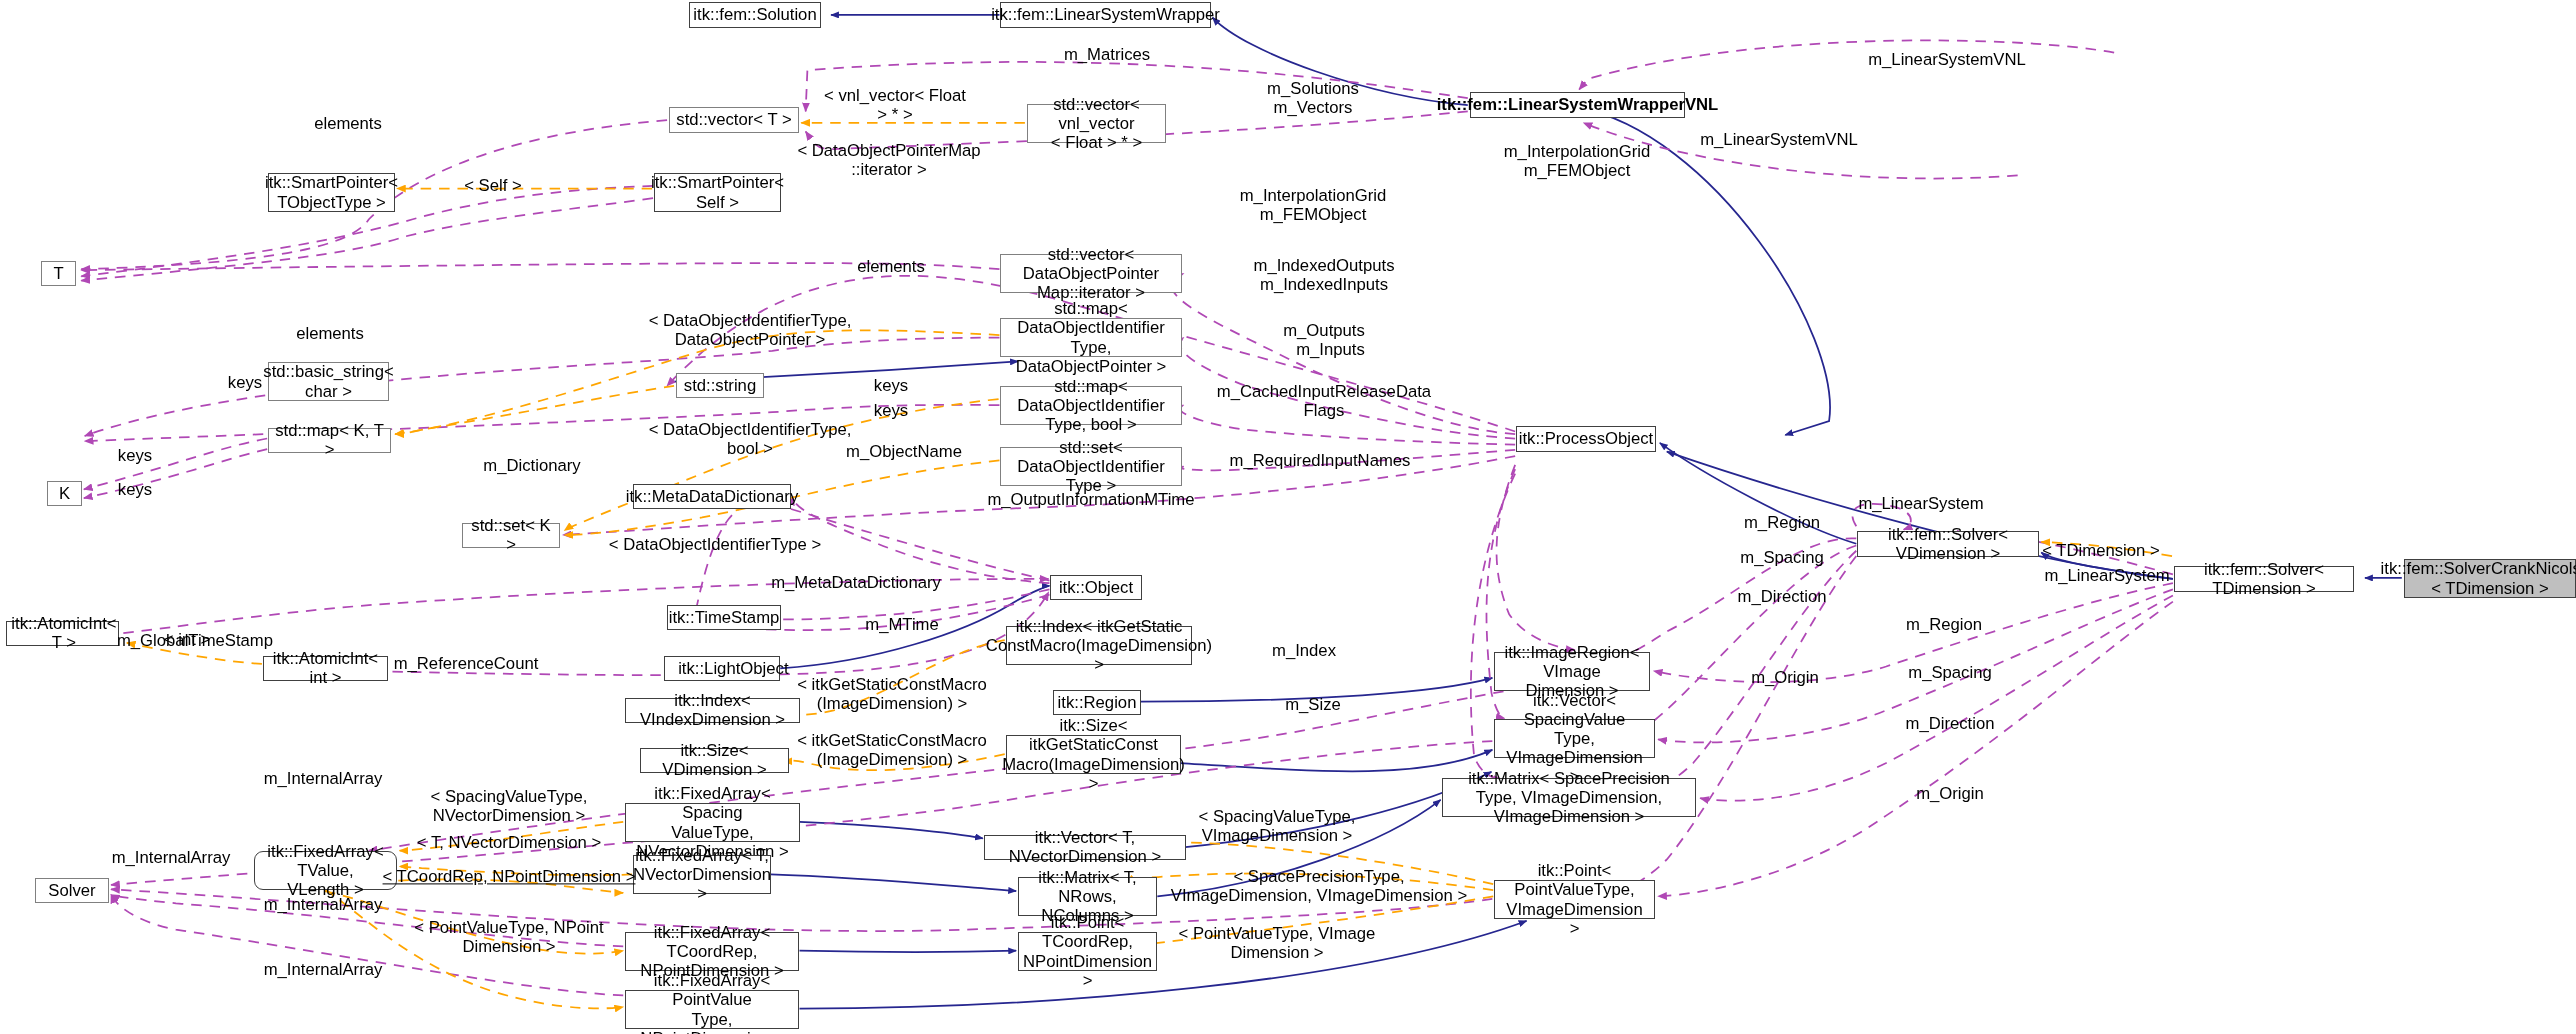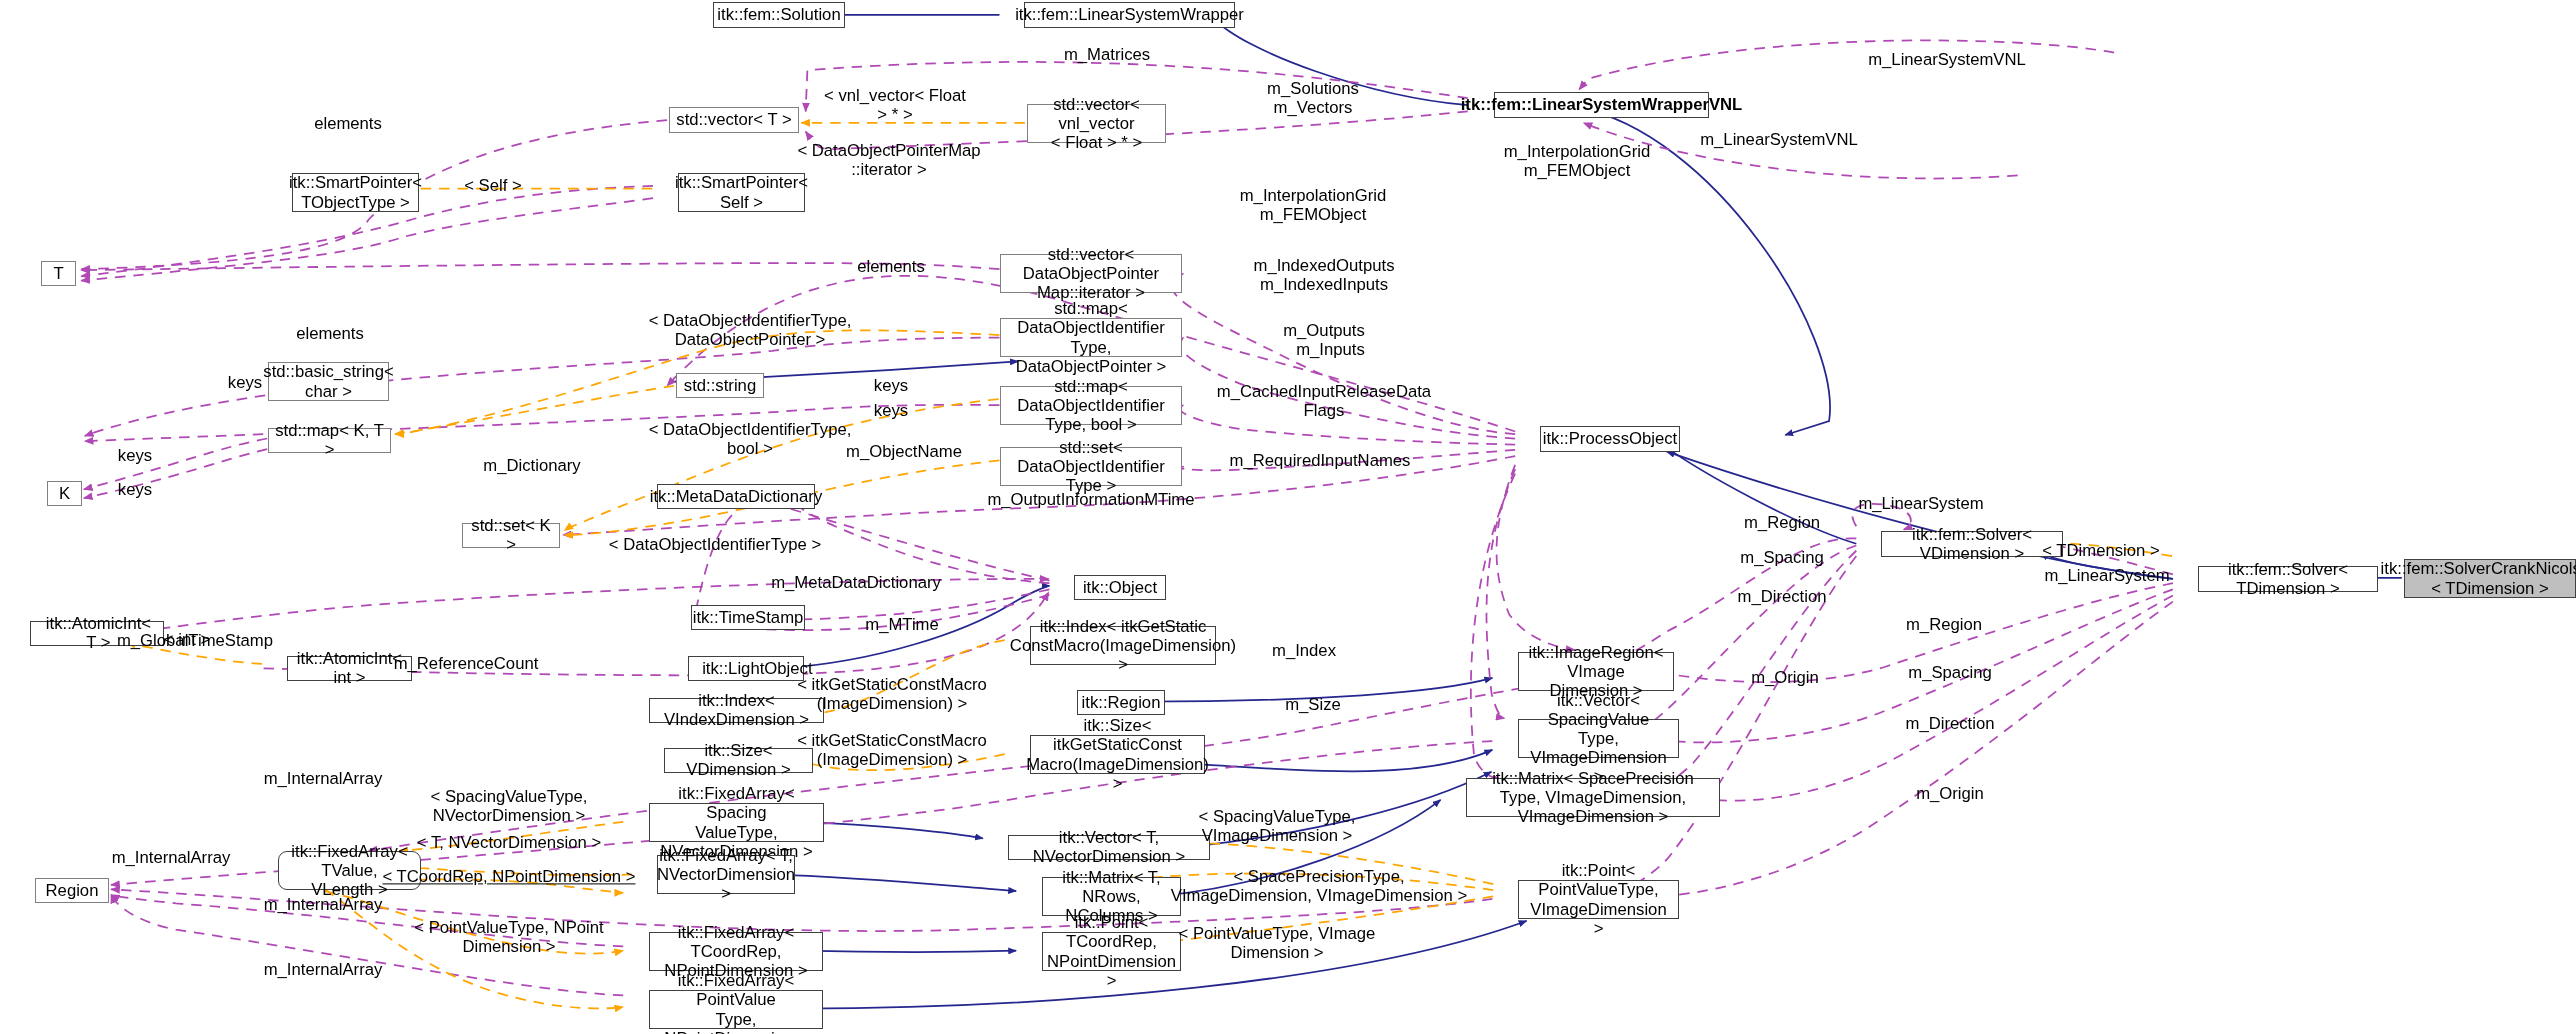--- a/index.html
+++ b/index.html
@@ -33,21 +33,20 @@
     border: 0.9px solid #808080;
     color: #000000;
     font-size: 16.7px;
     line-height: 1.15;
     padding: 1.8px 5.3px;
     white-space: pre-line;
     z-index: 5;
   }
   .node.solidbox {
     border: 1.8px solid #404040;
-    margin-left: 24px;
   }
   .node.highlight {
     background: #bfbfbf;
     border: 1.8px solid #404040;
   }
   .edge-label {
     position: absolute;
     font-size: 16.7px;
     line-height: 1.15;
     color: #000000;
@@ -191,21 +190,21 @@
     <div class="node solidbox" style="left: 633px; top: 484px; width: 158px; height: 24.6px;">itk::MetaDataDictionary</div>
     <div class="node" style="left: 462px; top: 523px; width: 98px; height: 24.6px;">std::set&lt; K &gt;</div>
     <div class="node solidbox" style="left: 1857px; top: 531px; width: 182px; height: 26px;">itk::fem::Solver&lt; VDimension &gt;</div>
     <div class="node solidbox" style="left: 1050px; top: 575px; width: 92px; height: 24.6px;">itk::Object</div>
     <div class="node solidbox" style="left: 2174px; top: 566px; width: 180px; height: 26px;">itk::fem::Solver&lt; TDimension &gt;</div>
     <div class="node highlight" style="left: 2404px; top: 559px; width: 172px; height: 39px;">itk::fem::SolverCrankNicolson
 &lt; TDimension &gt;</div>
     <div class="node solidbox" style="left: 667px; top: 605px; width: 114px; height: 24.6px;">itk::TimeStamp</div>
     <div class="node solidbox" style="left: 1006px; top: 626px; width: 186px; height: 39px;">itk::Index&lt; itkGetStatic
 ConstMacro(ImageDimension) &gt;</div>
-    <div class="node solidbox" style="left: 6.1px; top: 621px; width: 134px; height: 24.6px; padding-left: 8px;">itk::AtomicInt&lt; T &gt;</div>
+    <div class="node solidbox" style="left: 6.1px; top: 621px; width: 113px; height: 24.6px; padding-left: 8px;">itk::AtomicInt&lt; T &gt;</div>
     <div class="node solidbox" style="left: 1494px; top: 652px; width: 156px; height: 39px;">itk::ImageRegion&lt; VImage
 Dimension &gt;</div>
     <div class="node solidbox" style="left: 664px; top: 656px; width: 116px; height: 24.6px; padding-left: 28px;">itk::LightObject</div>
     <div class="node solidbox" style="left: 263px; top: 656px; width: 125px; height: 24.6px;">itk::AtomicInt&lt; int &gt;</div>
     <div class="node solidbox" style="left: 1053px; top: 690px; width: 88px; height: 24.6px;">itk::Region</div>
     <div class="node solidbox" style="left: 625px; top: 698px; width: 175px; height: 24.6px;">itk::Index&lt; VIndexDimension &gt;</div>
     <div class="node solidbox" style="left: 1494px; top: 719px; width: 161px; height: 39px;">itk::Vector&lt; SpacingValue
 Type, VImageDimension &gt;</div>
     <div class="node solidbox" style="left: 1006px; top: 735px; width: 175px; height: 39px;">itk::Size&lt; itkGetStaticConst
 Macro(ImageDimension) &gt;</div>
@@ -216,21 +215,21 @@
 ValueType, NVectorDimension &gt;</div>
     <div class="node solidbox" style="left: 254px; top: 851px; width: 143px; height: 39px; border-radius: 9px;">itk::FixedArray&lt; TValue,
 VLength &gt;</div>
     <div class="node solidbox" style="left: 984px; top: 835px; width: 202px; height: 24.6px;">itk::Vector&lt; T, NVectorDimension &gt;</div>
     <div class="node solidbox" style="left: 633px; top: 855px; width: 138px; height: 39px;">itk::FixedArray&lt; T,
 NVectorDimension &gt;</div>
     <div class="node solidbox" style="left: 1018px; top: 877px; width: 139px; height: 39px;">itk::Matrix&lt; T, NRows,
 NColumns &gt;</div>
     <div class="node solidbox" style="left: 1494px; top: 880px; width: 161px; height: 39px;">itk::Point&lt; PointValueType,
 VImageDimension &gt;</div>
-    <div class="node" style="left: 35px; top: 878px; width: 74px; height: 24.6px;">Region</div>
+    <div class="node" style="left: 35px; top: 878px; width: 74px; height: 24.6px;">Solver</div>
     <div class="node solidbox" style="left: 625px; top: 932px; width: 174px; height: 39px;">itk::FixedArray&lt; TCoordRep,
 NPointDimension &gt;</div>
     <div class="node solidbox" style="left: 1018px; top: 932px; width: 139px; height: 39px;">itk::Point&lt; TCoordRep,
 NPointDimension &gt;</div>
     <div class="node solidbox" style="left: 625px; top: 990px; width: 174px; height: 39px;">itk::FixedArray&lt; PointValue
 Type, NPointDimension &gt;</div>
     <div class="edge-label" style="left: 1107px; top: 55px;">m_Matrices</div>
     <div class="edge-label" style="left: 1947px; top: 60px;">m_LinearSystemVNL</div>
     <div class="edge-label" style="left: 348px; top: 124px;">elements</div>
     <div class="edge-label" style="left: 895px; top: 105px;">&lt; vnl_vector&lt; Float

